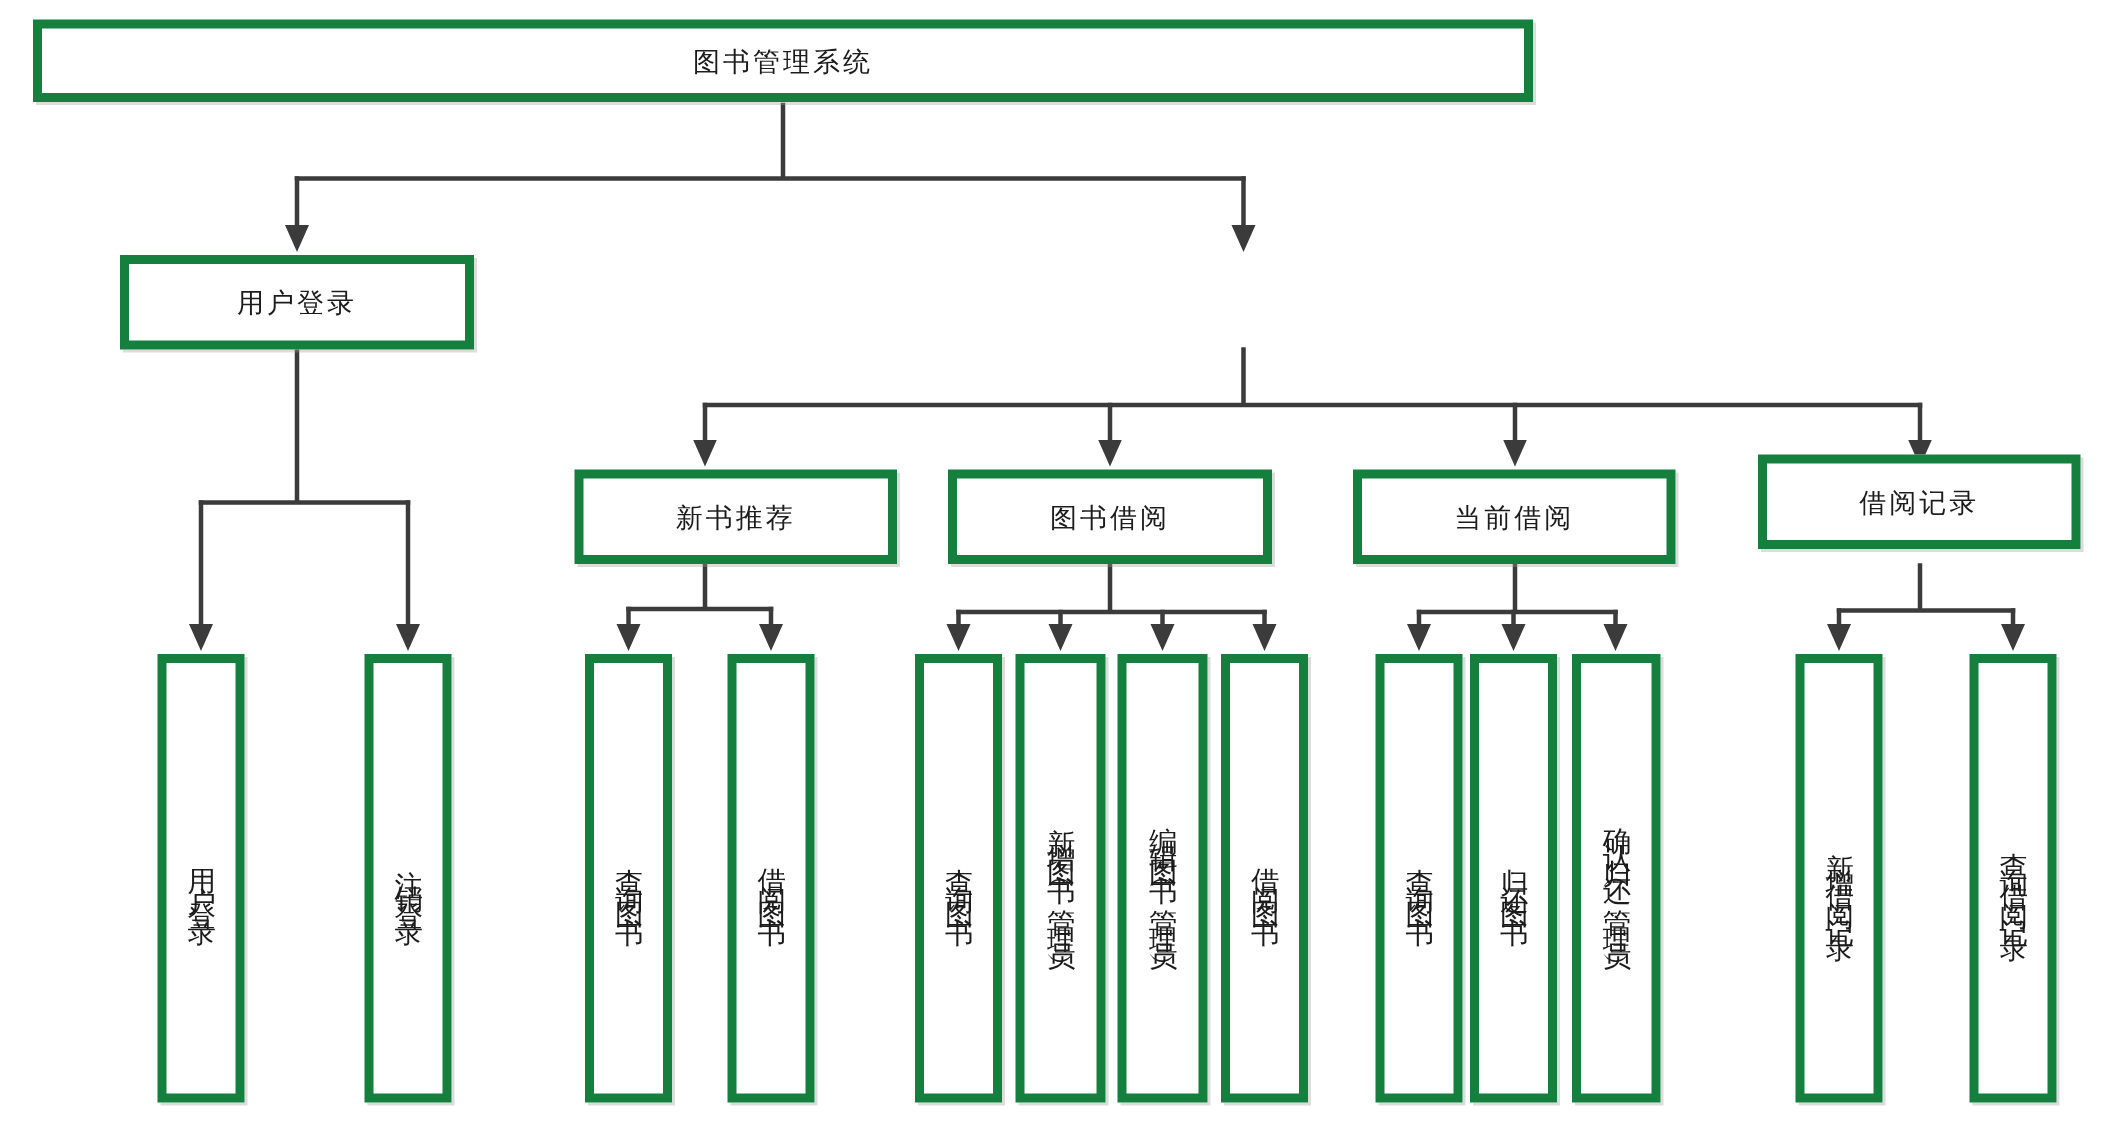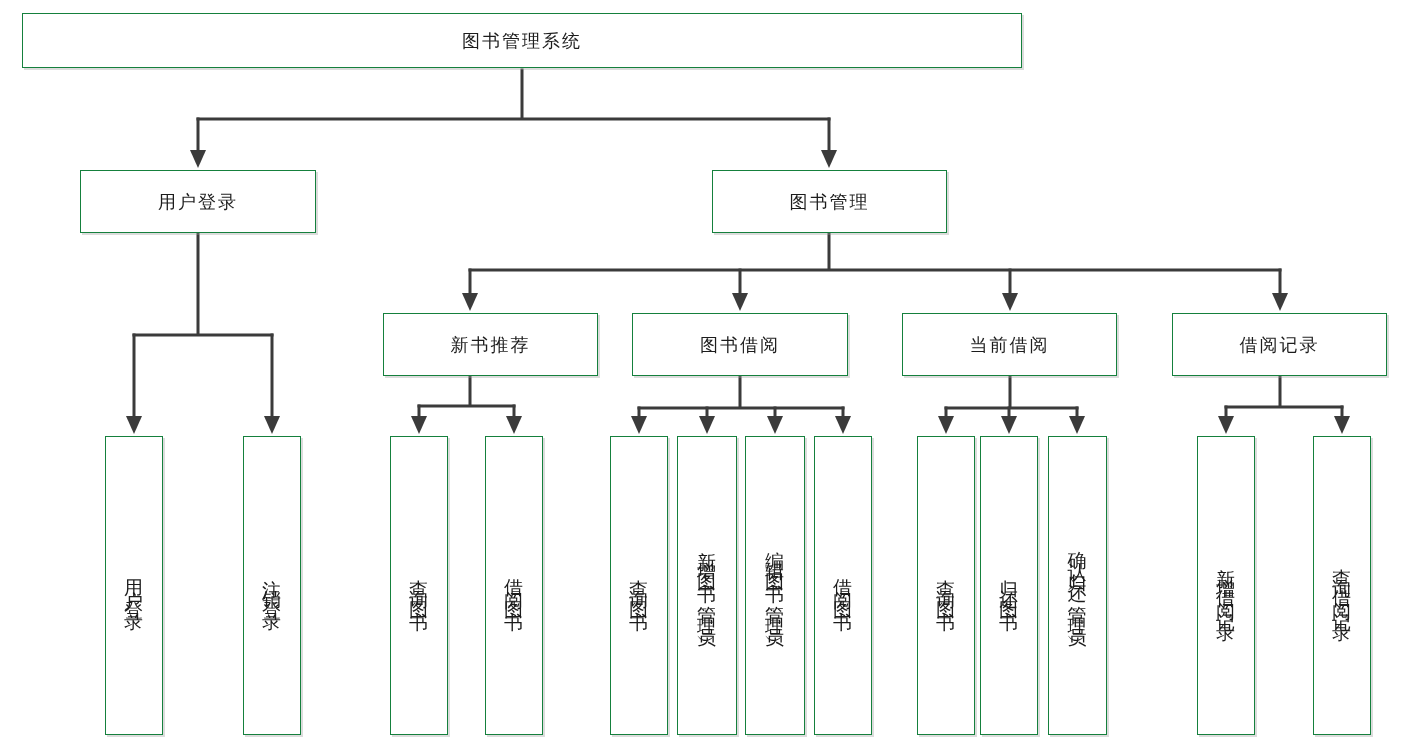--- a/index.html
+++ b/index.html
@@ -18,21 +18,21 @@
   #connectors {
     position: absolute;
     left: 0;
     top: 0;
     z-index: 1;
   }
   .box {
     position: absolute;
     box-sizing: border-box;
     background: #ffffff;
-    border: 1px solid #15803d;
+    border: 6px solid #15803d;
     box-shadow: 2px 2px 0 rgba(155,155,155,0.35);
     display: flex;
     align-items: center;
     justify-content: center;
     z-index: 2;
   }
   .hbox { height: 63px; }
   .rootbox { height: 55px; }
   .leaf { height: 299px; width: 58px; }
   .htext {
@@ -120,34 +120,31 @@
     </g>
   </svg>
 
   <div class="box rootbox" style="left:22px; top:13px; width:1000px;">
     <span class="htext">图书管理系统</span>
   </div>
 
   <div class="box hbox" style="left:80px; top:170px; width:236px;">
     <span class="htext">用户登录</span>
   </div>
-  <div class="box hbox" style="left:712px; top:170px; width:235px;">
-    <span class="htext">图书管理</span>
-  </div>
 
   <div class="box hbox" style="left:383px; top:313px; width:215px;">
     <span class="htext">新书推荐</span>
   </div>
   <div class="box hbox" style="left:632px; top:313px; width:216px;">
     <span class="htext">图书借阅</span>
   </div>
   <div class="box hbox" style="left:902px; top:313px; width:215px;">
     <span class="htext">当前借阅</span>
   </div>
-  <div class="box hbox" style="left:1172px; top:313px; width:215px;">
+  <div class="box hbox" style="left:1172px; top:303px; width:215px;">
     <span class="htext">借阅记录</span>
   </div>
 
   <div class="box leaf" style="left:105px; top:436px;">
     <span class="vtext">用户登录</span>
   </div>
   <div class="box leaf" style="left:243px; top:436px;">
     <span class="vtext">注销登录</span>
   </div>
 

